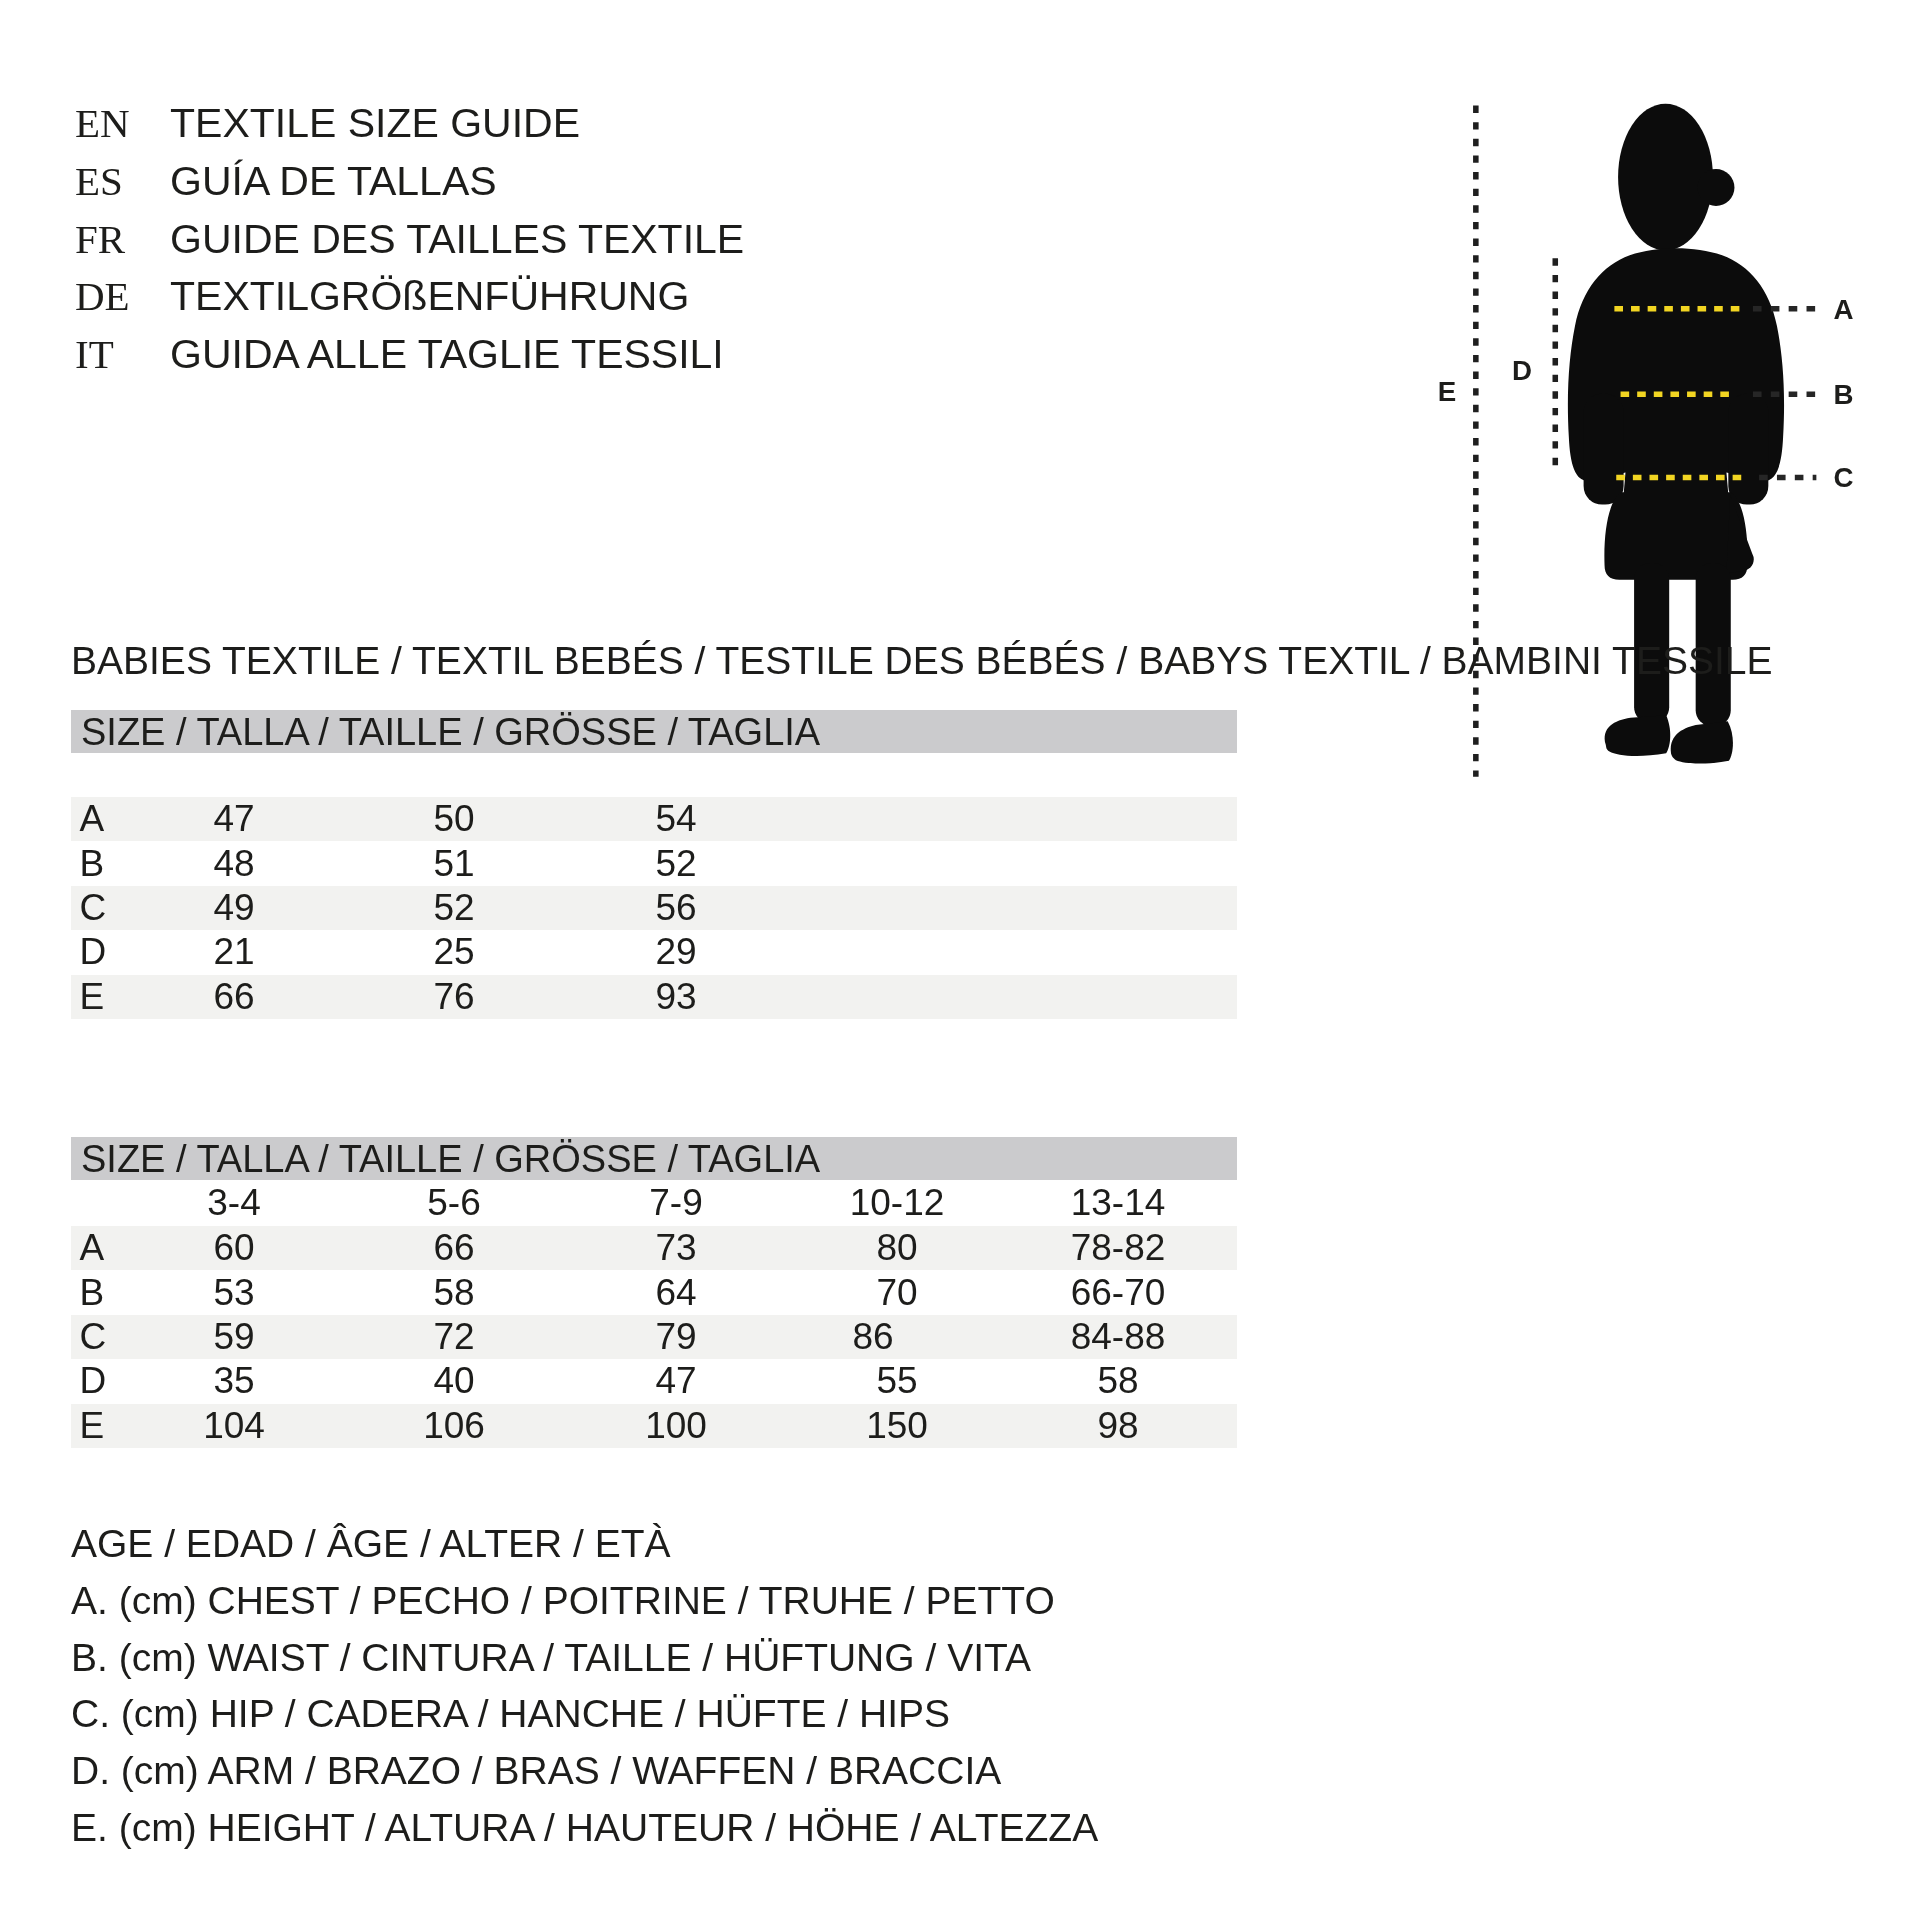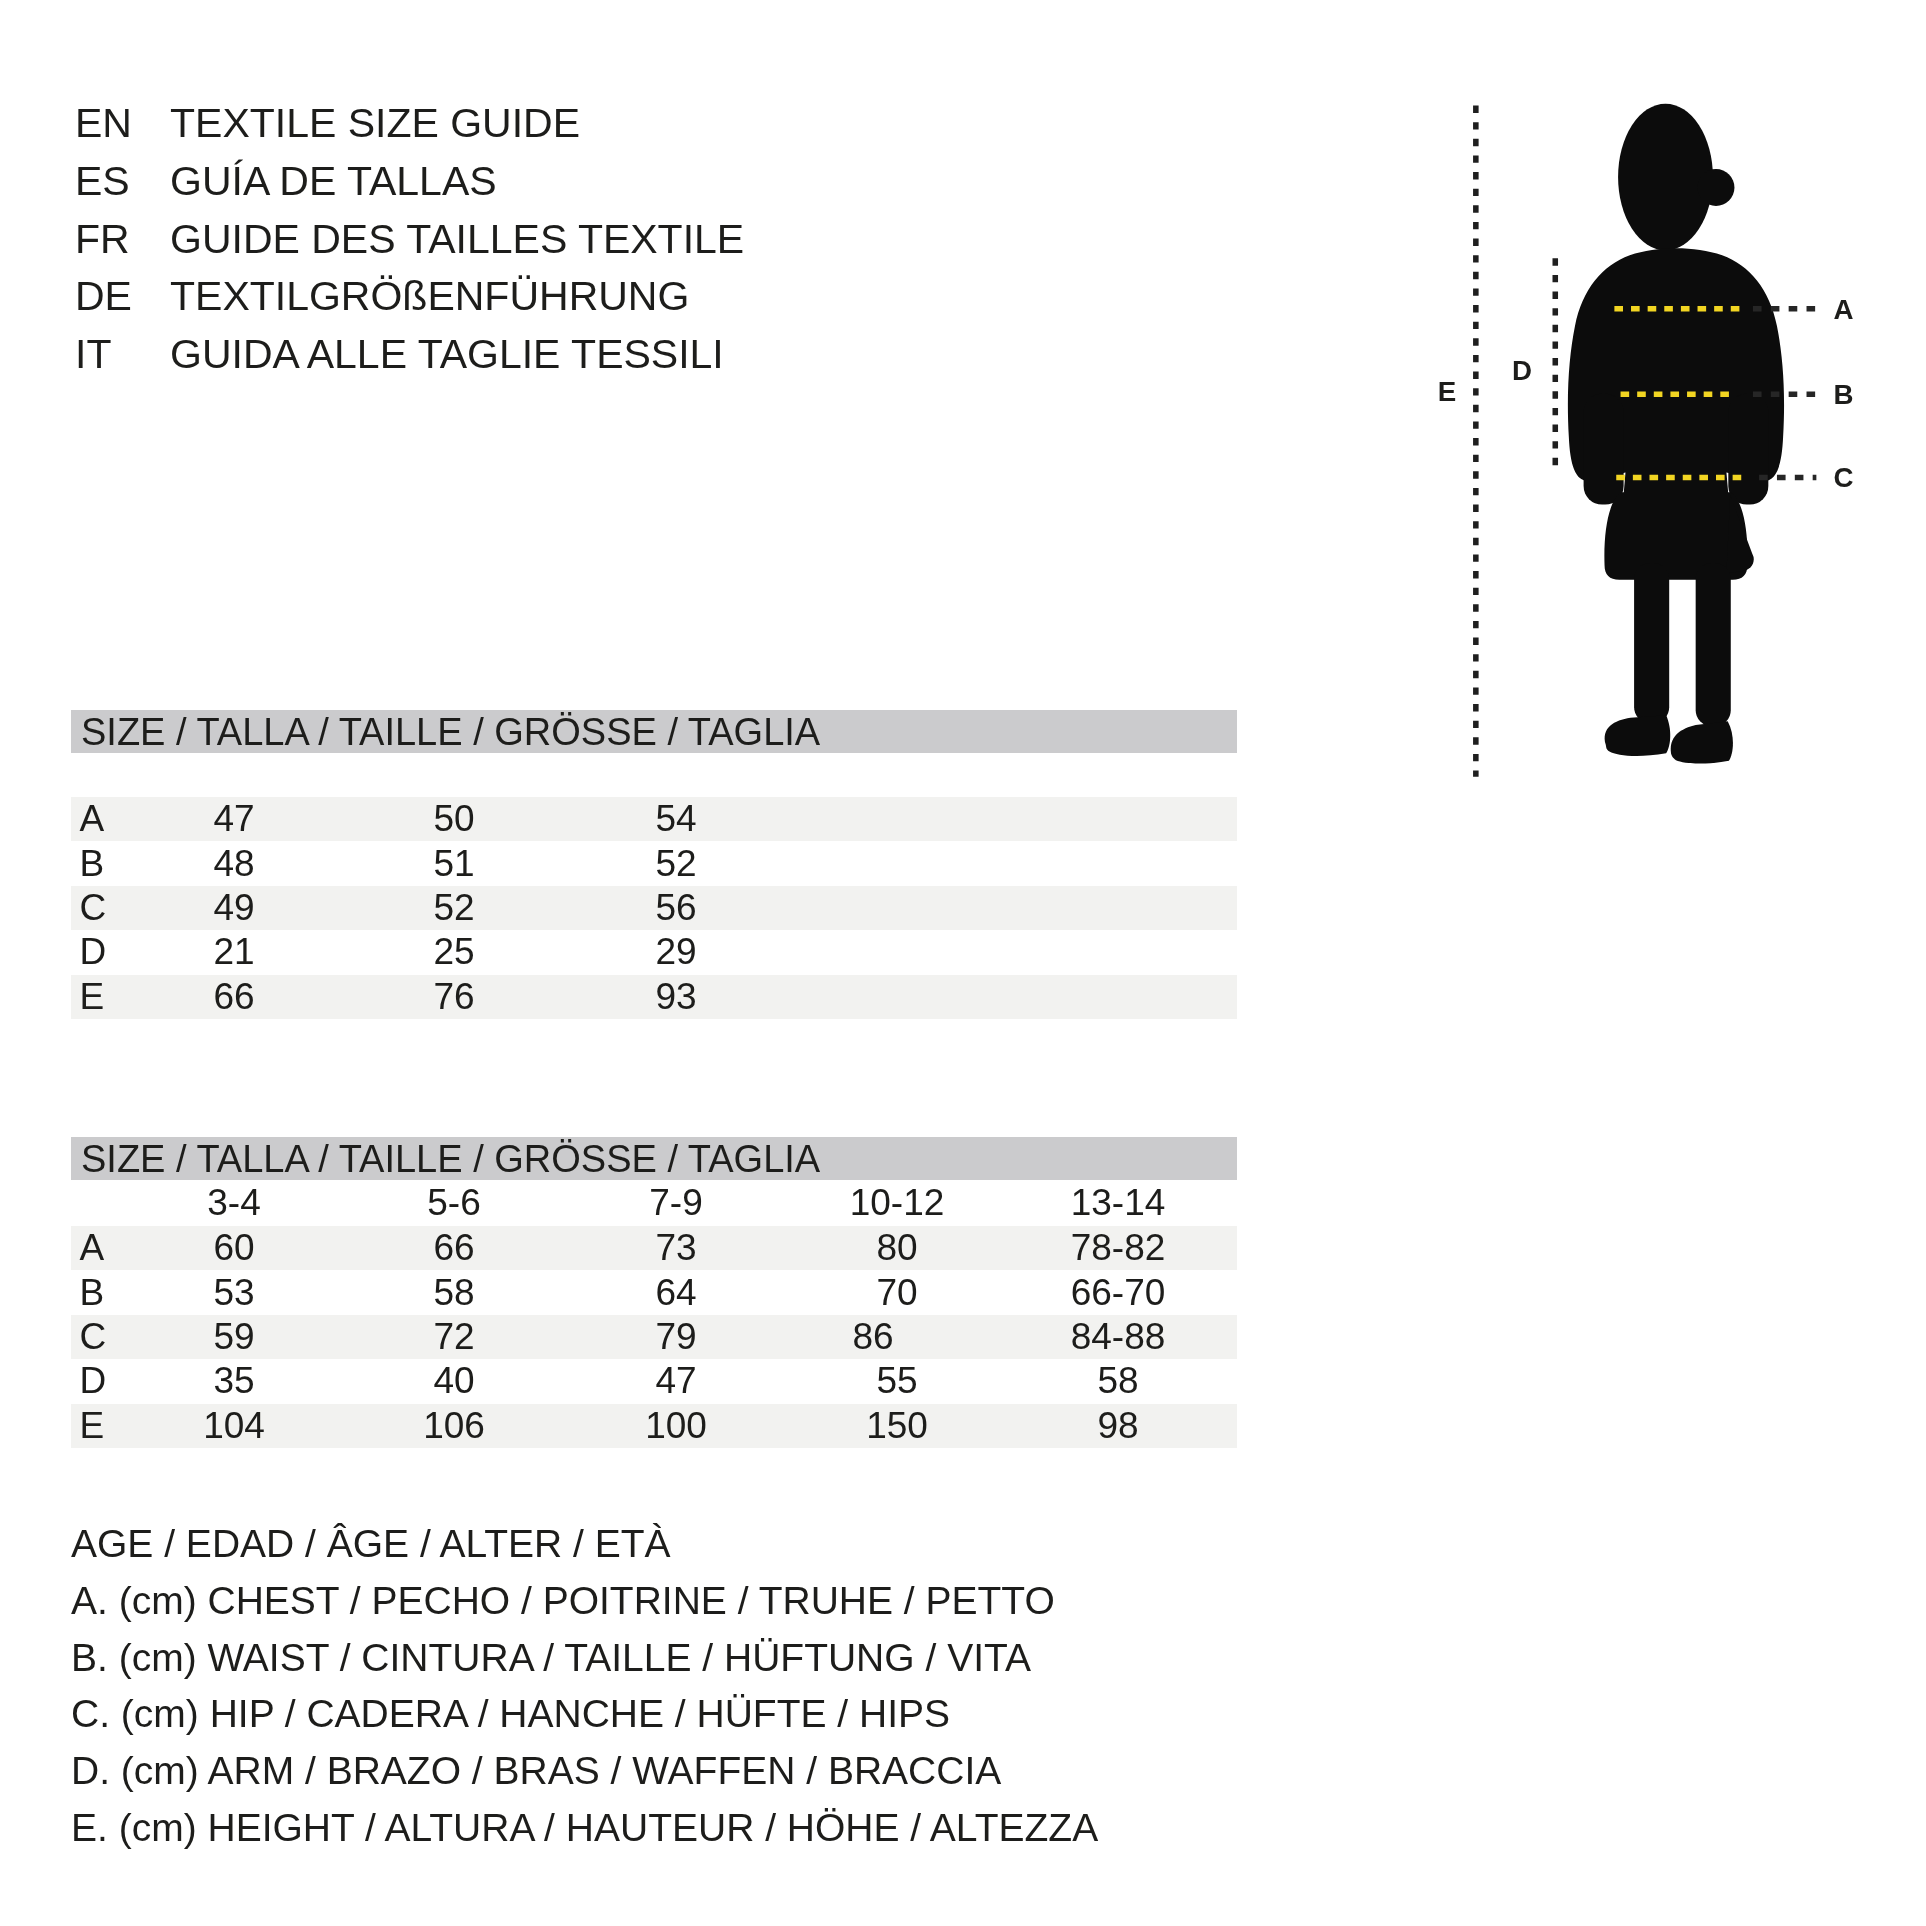--- a/index.html
+++ b/index.html
@@ -2,21 +2,21 @@
 <html style="font-size:10px"><head>
 <meta charset="utf-8">
 <style>
   html,body{margin:0;padding:0;background:#ffffff;}
   #canvas{
     position:relative;width:1926px;height:1926px;background:#ffffff;
     font-family:"Liberation Sans",sans-serif;color:#1d1d1b;overflow:hidden;
   }
   
   .lang-row{position:absolute;left:75px;font-size:41px;line-height:43px;white-space:nowrap;}
-  .lang-code{display:inline-block;width:95px;}
+  .lang-code{display:inline-block;width:95px;font-family:Liberation Serif, serif;}
   
   .tbl-title{position:absolute;left:71px;font-size:39px;line-height:41px;white-space:nowrap;}
   
   .size-bar{position:absolute;left:71px;width:1166px;height:43px;background:#cbcbcd;}
   .size-bar span{display:inline-block;margin-left:10px;font-size:38px;line-height:44px;white-space:nowrap;}
   .trow{position:absolute;left:71px;width:1166px;}
   .trow.h72{height:44px;}
   .trow.h75{height:46px;}
   .stripe{background:#f2f2f0;}
   .cell{position:absolute;top:0;transform:translateX(-50%);white-space:nowrap;font-size:37px;}
@@ -70,20 +70,21 @@
     <line x1="565" y1="491" x2="668" y2="491" stroke="#262626" stroke-width="9" stroke-dasharray="14 15"></line>
     <line x1="575" y1="626" x2="668" y2="626" stroke="#262626" stroke-width="9" stroke-dasharray="14 15"></line>
 
     <text x="712" y="368" font-size="45" text-anchor="middle">A</text>
     <text x="712" y="507" font-size="45" text-anchor="middle">B</text>
     <text x="712" y="642" font-size="45" text-anchor="middle">C</text>
     <text x="190" y="467" font-size="45" text-anchor="middle">D</text>
     <text x="68" y="501" font-size="45" text-anchor="middle">E</text>
   </svg>
 
+  <div class="tbl-title" style="top:640px">BABIES TEXTILE / TEXTIL BEBÉS / TESTILE DES BÉBÉS / BABYS TEXTIL / BAMBINI TESSILE</div>
 
   <div class="size-bar" style="top:710px">
     <span>SIZE / TALLA / TAILLE / GRÖSSE / TAGLIA</span>
   </div>
 
 
   <div class="trow h72 stripe" style="top:797px">
     <span class="rlabel lh72">A</span>
     <span class="cell lh72" style="left:163px">47</span>
     <span class="cell lh72" style="left:383px">50</span>

